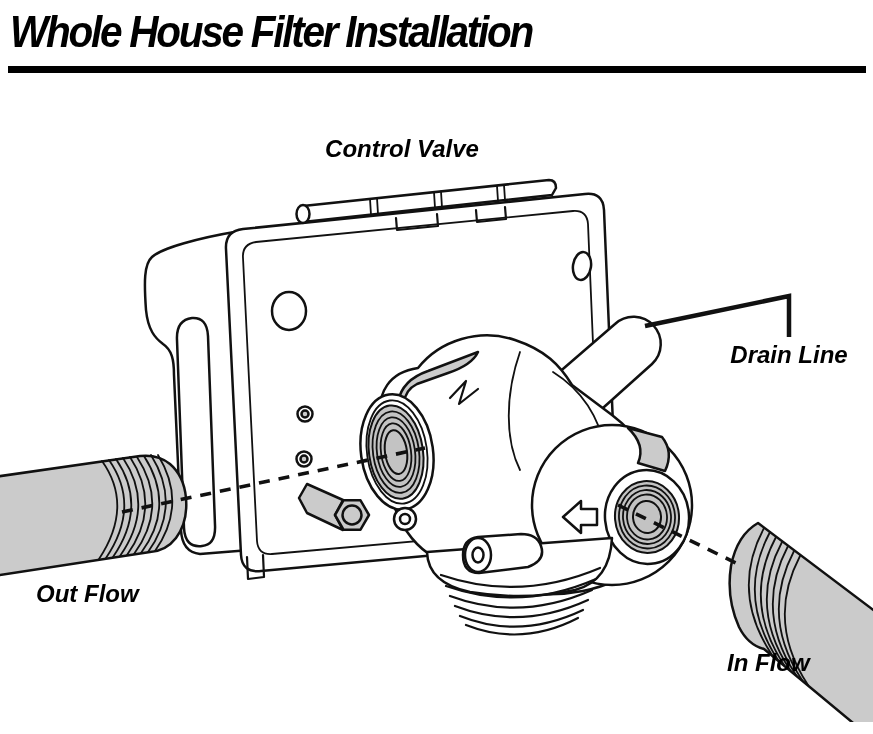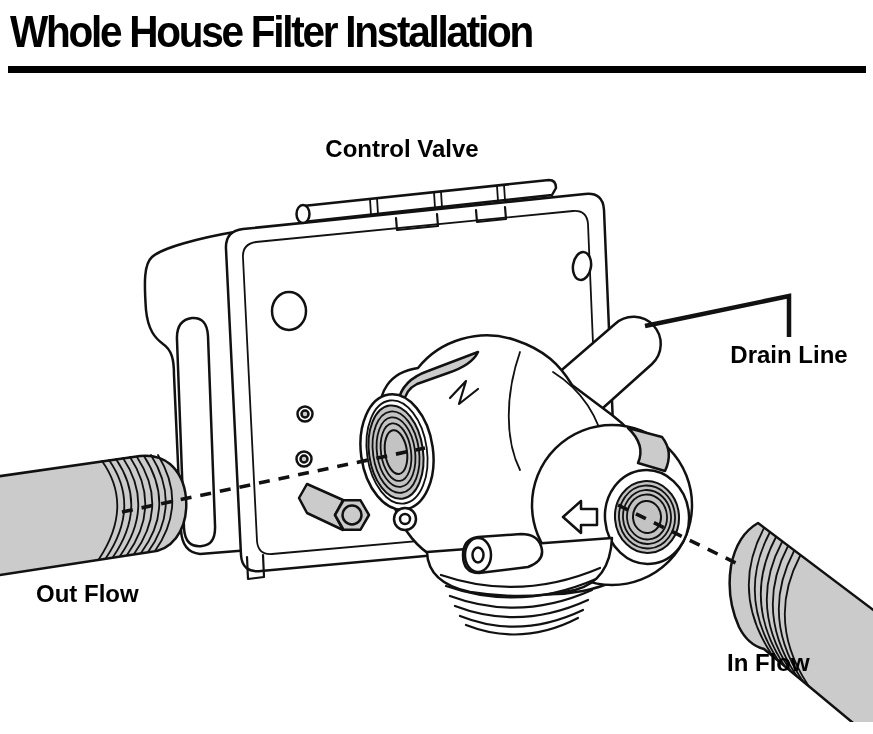--- a/index.html
+++ b/index.html
@@ -6,20 +6,21 @@
     --line:#111111;
     --metal-gray:#cbcbcb;
     --bore-gray:#c3c3c3;
     --background:#ffffff;
   }
   html,body{margin:0;padding:0;background:var(--background);}
   .page{
     position:relative;width:873px;height:722px;overflow:hidden;
     background:var(--background);
     font-family:"Liberation Sans", sans-serif;
+    font-style:italic;
   }
   .title{
     position:absolute;left:10px;top:6px;margin:0;
     font-size:45px;font-weight:bold;letter-spacing:-2.5px;color:#000;
     transform:scaleX(.9);transform-origin:left center;white-space:nowrap;
   }
   .rule{position:absolute;left:8px;top:66px;width:858px;height:7px;background:#000;}
   svg{position:absolute;left:0;top:0;}
   .wh{fill:#ffffff;stroke:var(--line);stroke-width:2.5;stroke-linejoin:round;}
   .ln{fill:none;stroke:var(--line);stroke-width:2.2;stroke-linecap:round;stroke-linejoin:round;}

